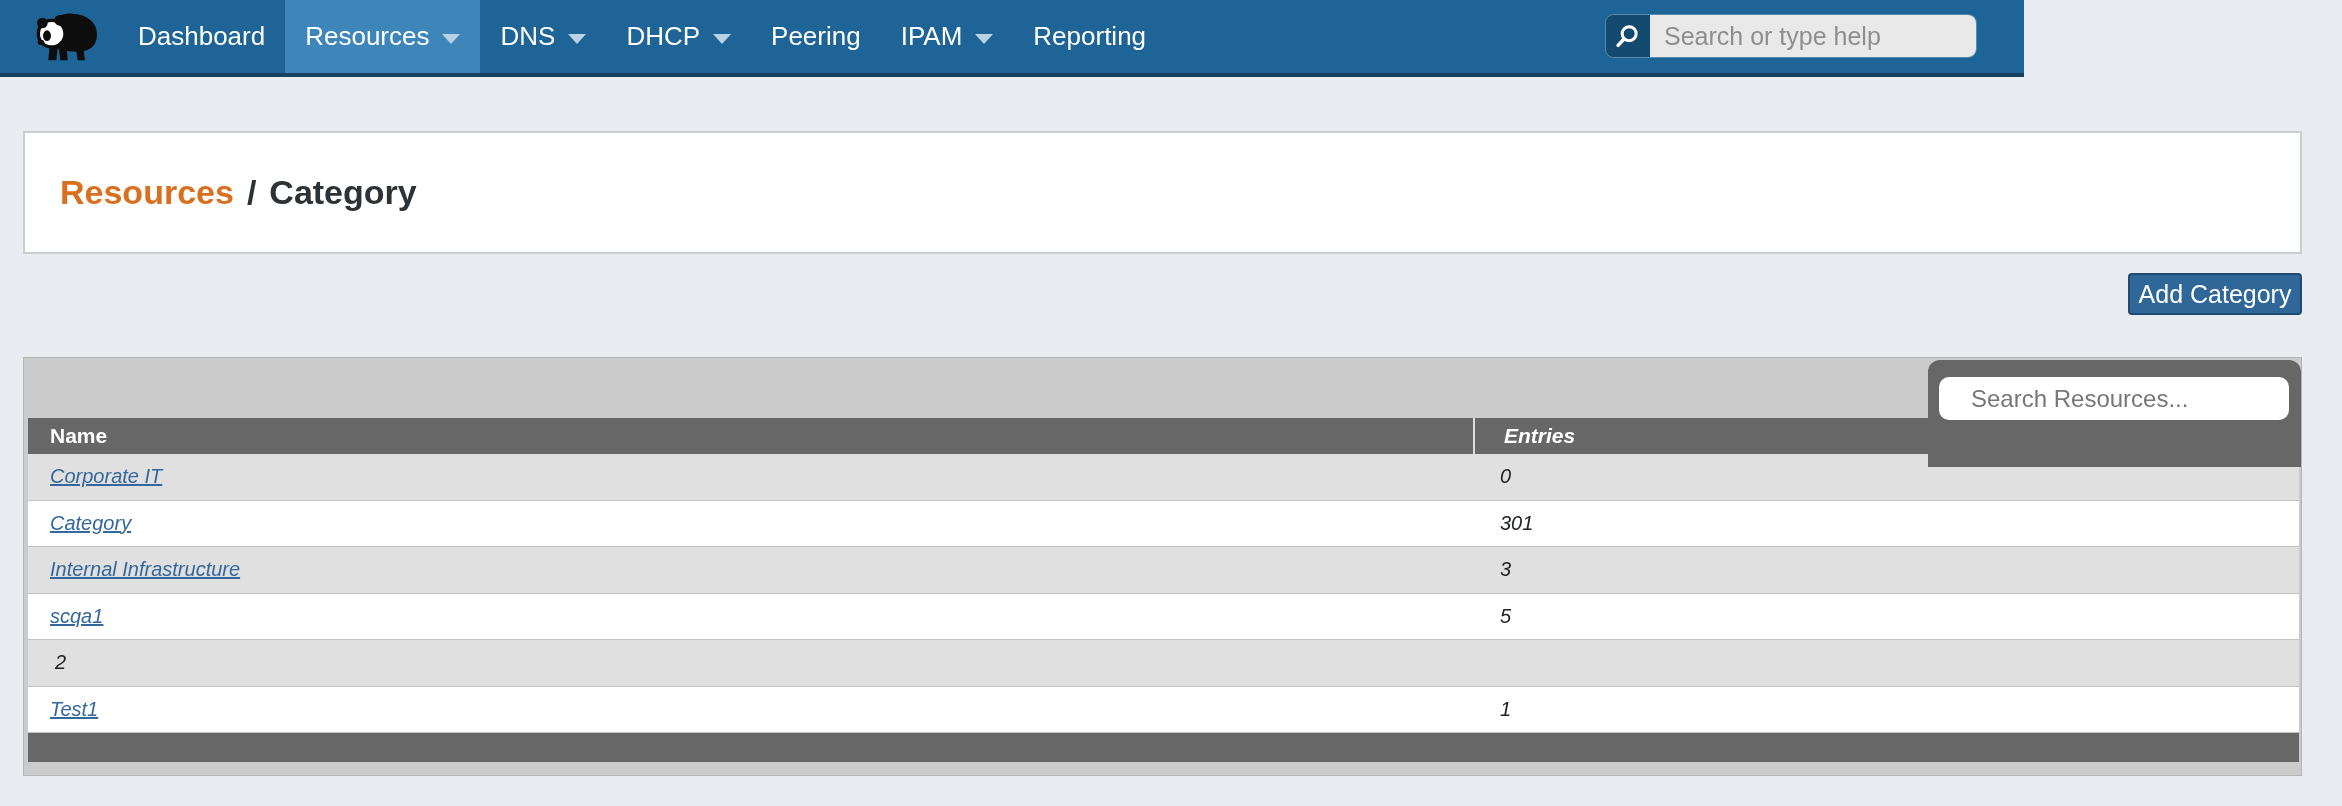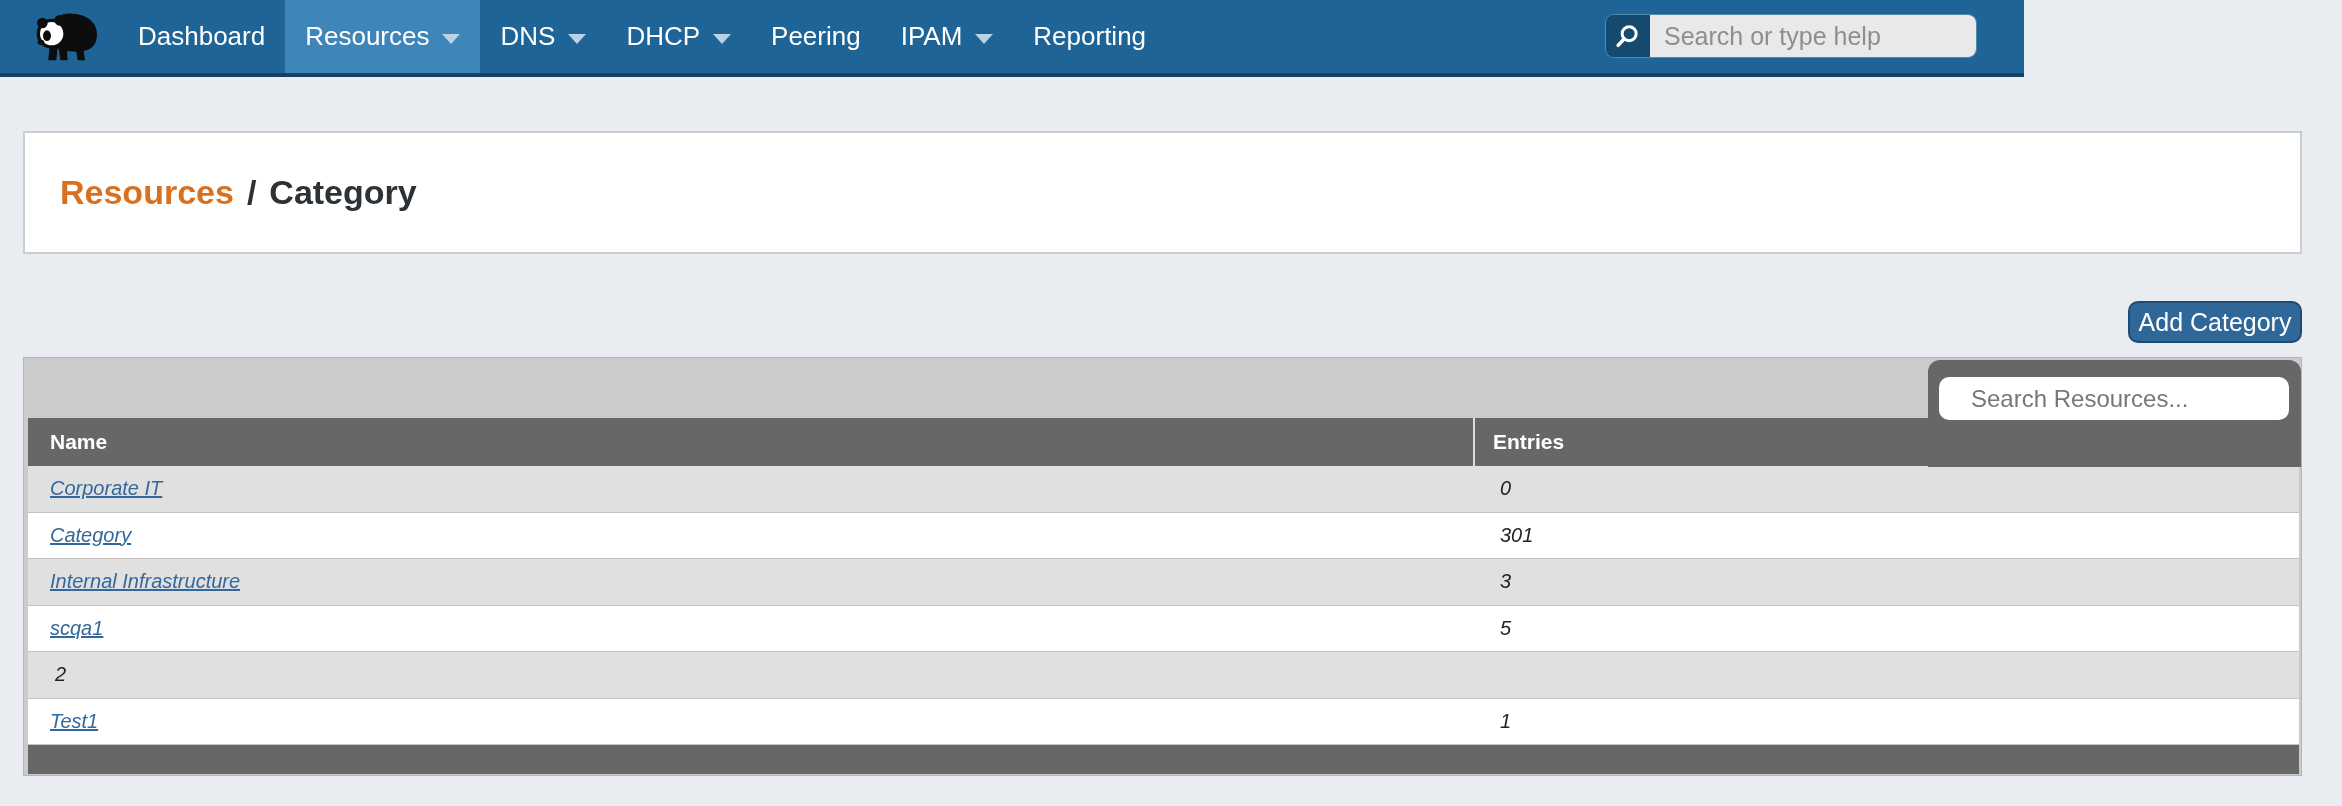--- a/index.html
+++ b/index.html
@@ -51,39 +51,39 @@
     background:#ffffff; border:2px solid #cbced1;
     display:flex; align-items:center; padding-left:35px;
     font-size:34px; font-weight:bold;
   }
   .bc-section { color:#d8701f; cursor:pointer; }
   .bc-sep { color:#2c3236; margin:0 13px; }
   .bc-page { color:#2c3236; }
 
   
   .add-btn {
-    position:absolute; left:2128px; top:301px; width:174px; height:42px;
-    background:#2f6799; border:2px solid #1f4a72; border-radius:10px;
+    position:absolute; left:2128px; top:273px; width:174px; height:42px;
+    background:#2f6799; border:2px solid #1f4a72; border-radius:4px;
     color:#ffffff; font-size:25px; font-family:inherit; cursor:pointer;
   }
 
   
   .table-block {
     position:absolute; left:23px; top:357px; width:2279px; height:419px;
     background:#cbcbcb; border:1px solid #b5b5b5;
   }
   .tbl-strip { height:60px; }
   .tbl-header {
-    margin:0 2px 0 4px; height:48px; background:#676767;
+    margin:0 2px 0 4px; height:36px; background:#676767;
     display:flex; align-items:stretch;
     color:#ffffff; font-weight:bold; font-size:21px;justify-content:flex-end;
   }
   .th { display:flex; align-items:center; }
   .th-name { flex:0 0 1445px; padding-left:22px; }
-  .th-entries { flex:1; border-left:2px solid #dedede; padding-left:18px; }
+  .th-entries { flex:1; border-left:2px solid #dedede; padding-left:29px;font-style:italic; }
   .tr {
     margin:0 2px 0 4px; height:46.5px; display:flex; align-items:center;
     font-size:20px; border-bottom:1px solid #c2c2c2;font-style:italic;
   }
   .tr:nth-child(odd) { background:#e0e0e0; }
   .tr:nth-child(even) { background:#ffffff; }
   .td-name { flex:0 0 1445px; padding-left:22px; }
   .td-name a { color:#34689c; text-decoration:underline; cursor:pointer; }
   .td-entries { flex:1; padding-left:27px; color:#202427; }
   .tbl-footer { margin:0 2px 0 4px; height:29px; background:#676767; }

